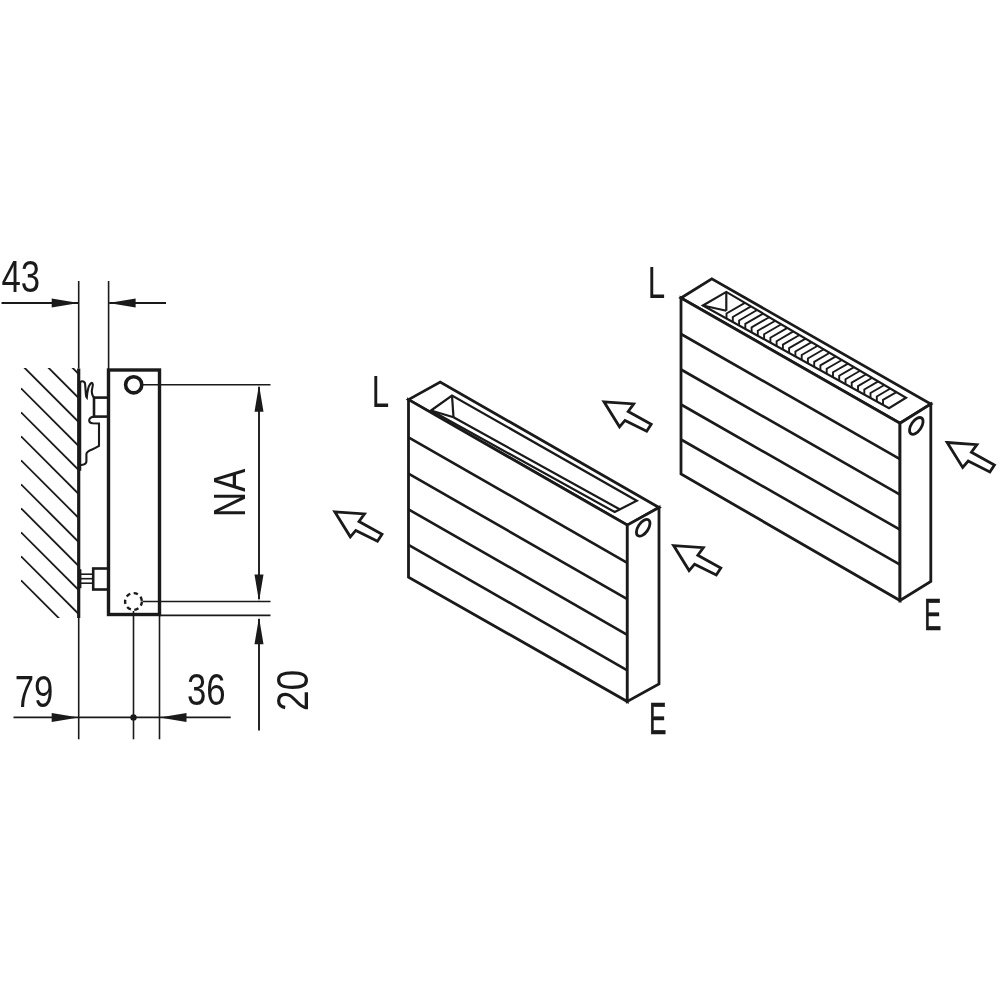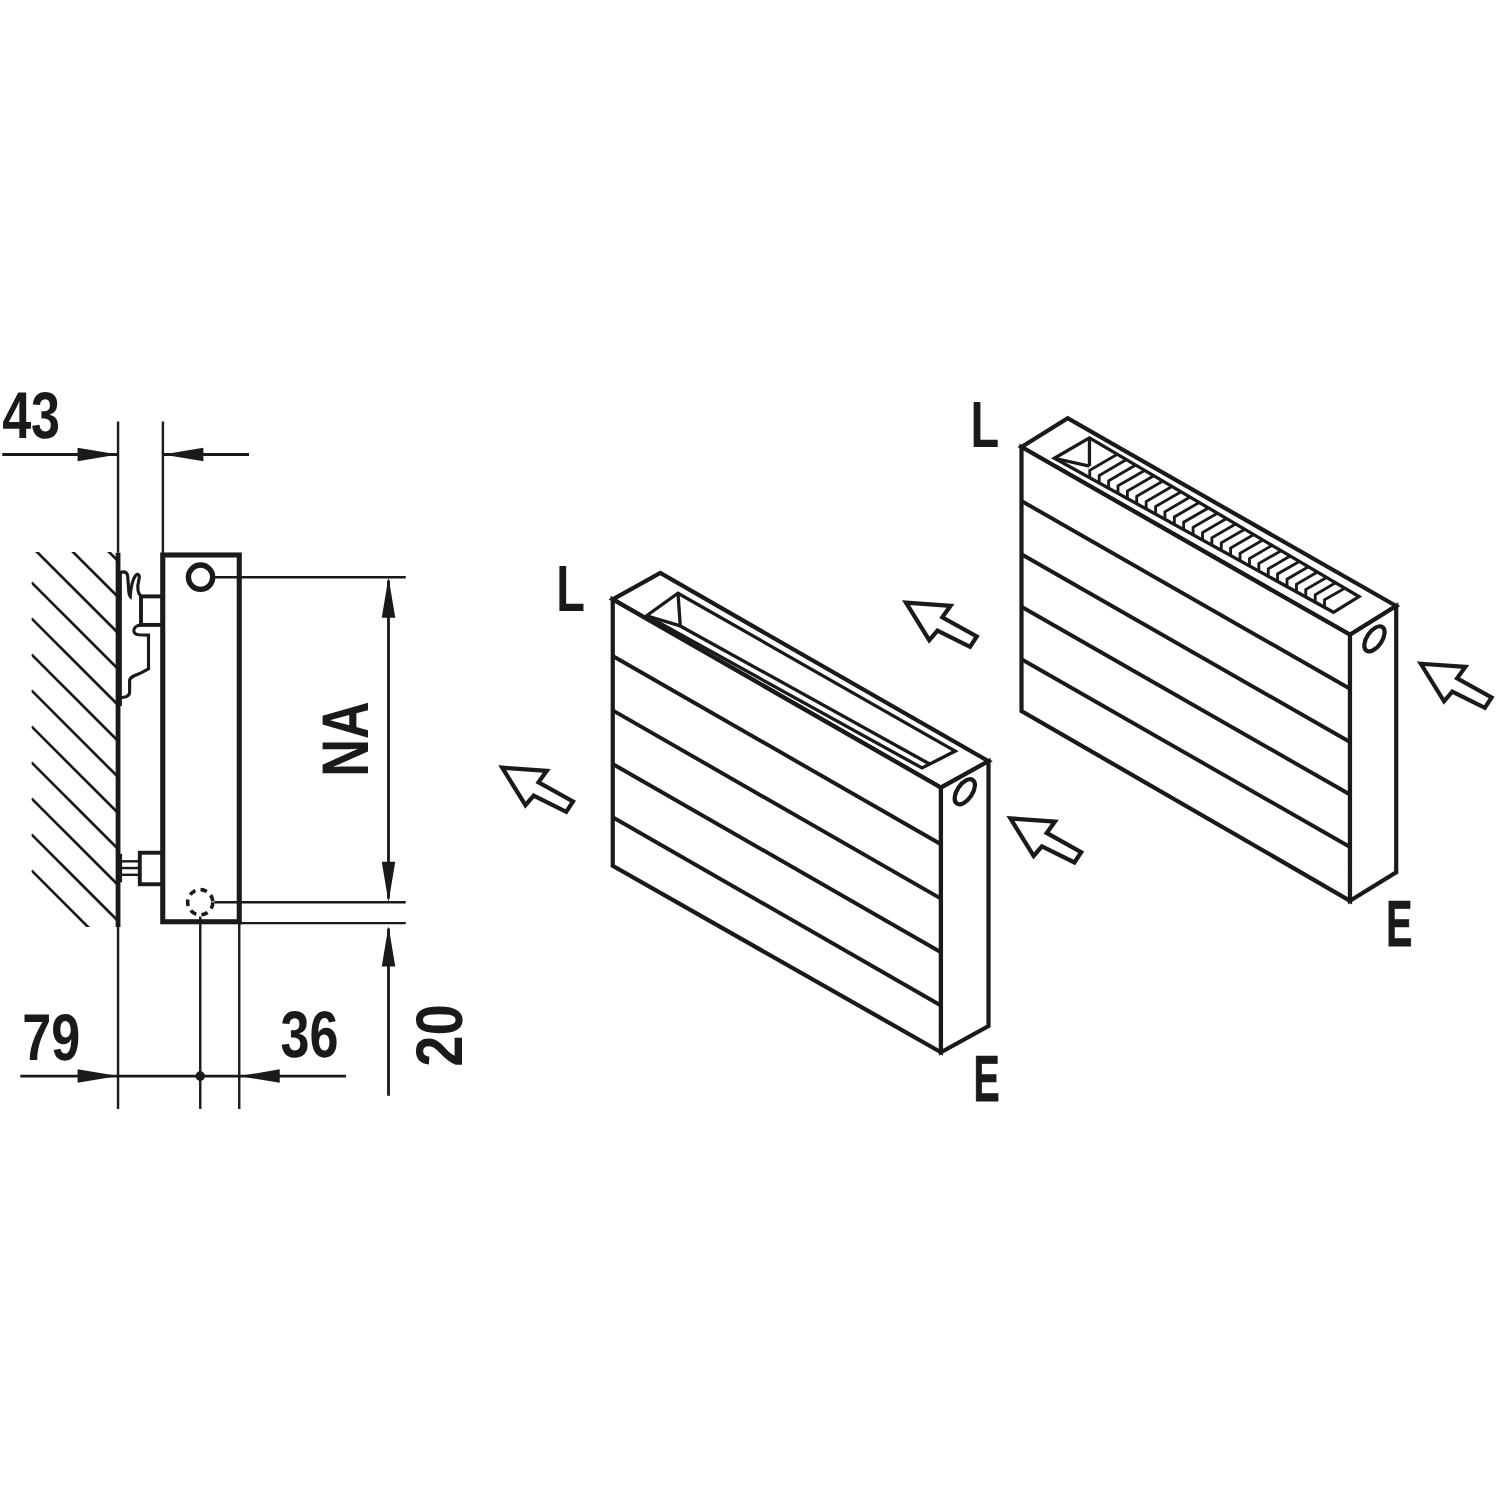--- a/index.html
+++ b/index.html
@@ -1,16 +1,16 @@
 <!DOCTYPE html>
 <html><head>
 <meta charset="utf-8">
 <style>
 html,body{margin:0;padding:0;background:#ffffff;}
-#c{width:1000px;height:1000px;position:relative;font-weight:bold;}
+#c{width:1000px;height:1000px;position:relative;}
 text{font-family:"Liberation Sans",sans-serif;fill:#1a1a1a;}
 </style>
 </head>
 <body>
 <div id="c">
 <svg width="1000" height="1000" viewBox="0 0 1000 1000" xmlns="http://www.w3.org/2000/svg">
 <rect x="0" y="0" width="1000" height="1000" fill="#ffffff"></rect>
 <defs>
 <clipPath id="hatchclip">
           <rect x="21" y="368" width="57.7" height="250"></rect>

